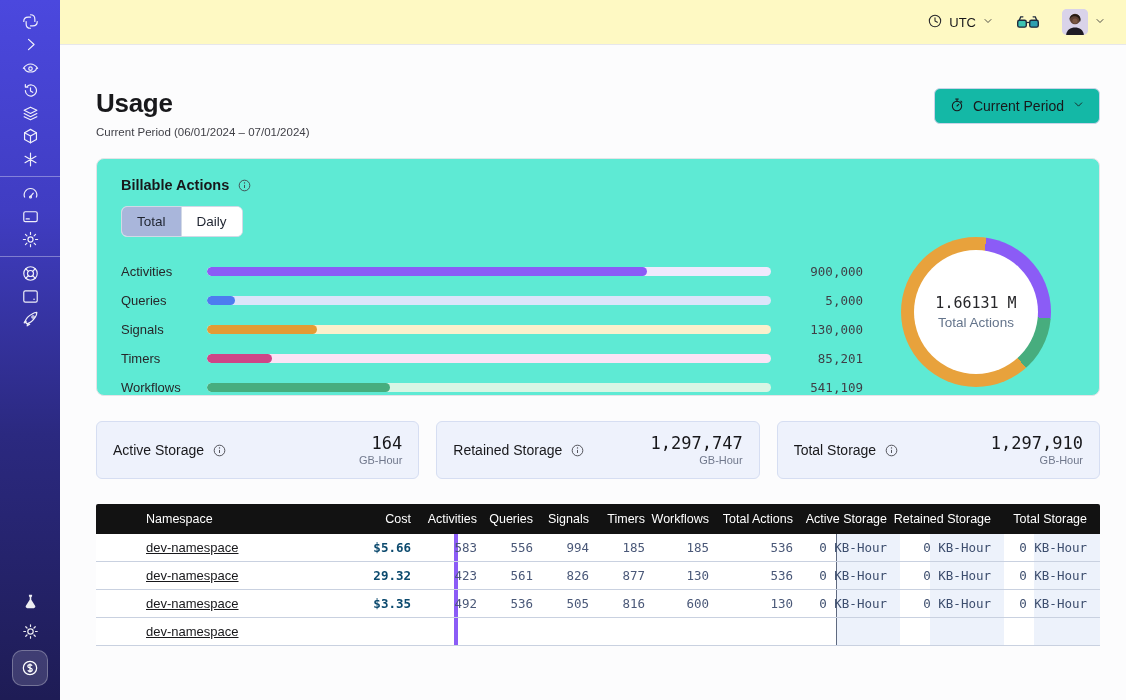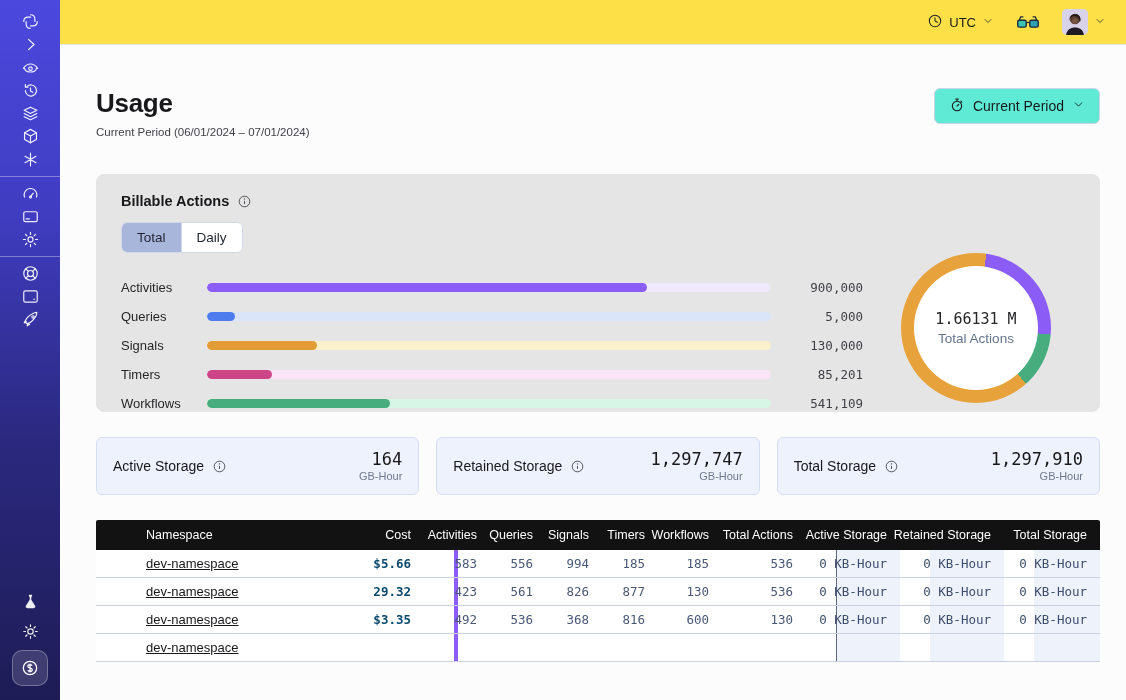--- a/index.html
+++ b/index.html
@@ -13,43 +13,43 @@
     display:flex; flex-direction:column; align-items:center; padding-top:10px; z-index:5; }
   .side-ic { width:60px; height:23px; display:grid; place-items:center; cursor:pointer; color:#fff; opacity:.92; }
   .side-ic svg { width:19px; height:19px; stroke:#fff; fill:none; stroke-width:1.5; stroke-linecap:round; stroke-linejoin:round; }
   .side-div { width:60px; border-top:1px solid rgba(255,255,255,.35); margin:5px 0; }
   .side-bottom { margin-top:auto; display:flex; flex-direction:column; align-items:center; gap:7px; padding-bottom:14px; }
   .money-btn { width:36px; height:36px; border-radius:10px; background:rgba(255,255,255,.14);
     border:1px solid rgba(255,255,255,.28); display:grid; place-items:center; cursor:pointer; }
   .money-btn svg { width:20px; height:20px; stroke:#fff; fill:none; stroke-width:1.5; }
 
   
-  #topbar { position:absolute; left:60px; right:0; top:0; height:45px; background:#fde047;
+  #topbar { position:absolute; left:60px; right:0; top:0; height:45px; background:#fef9c3;
     border-bottom:1px solid #E7E7EB; display:flex; align-items:center; justify-content:flex-end; gap:22px; padding-right:20px; }
   .tz-btn { display:flex; align-items:center; gap:6px; cursor:pointer; font-size:13px; color:#18181B; }
   .tz-btn svg, .chev svg { stroke:#27272A; fill:none; stroke-width:1.6; stroke-linecap:round; stroke-linejoin:round; }
   .glasses { cursor:pointer; display:grid; place-items:center; }
   .avatar-wrap { display:flex; align-items:center; gap:6px; cursor:pointer; }
   .avatar { width:26px; height:26px; border-radius:5px; overflow:hidden; background:#DCD6EC; }
 
   
   #main { position:absolute; left:60px; top:45px; right:0; bottom:0; padding:0 26px 0 36px; overflow:hidden; }
   .page-head { display:flex; justify-content:space-between; align-items:flex-start; margin-top:43px; }
   h1 { font-size:26px; font-weight:600; letter-spacing:-.3px; }
   .subtitle { font-size:11.5px; color:#3F3F46; margin-top:7px; }
-  .period-btn { display:flex; align-items:center; gap:8px; background:#5eead4; border:1px solid #C9D4E8;
+  .period-btn { display:flex; align-items:center; gap:8px; background:#14b8a6; border:1px solid #C9D4E8;
     border-radius:6px; height:36px; padding:0 14px; font-size:14px; font-weight:500; cursor:pointer; color:#18181B; }
   .period-btn svg { stroke:#18181B; fill:none; stroke-width:1.6; stroke-linecap:round; stroke-linejoin:round; }
 
   .banner { margin-top:22px; background:#EAF0FD; border:1px solid #9AB0ED; border-radius:4px; height:42px;
     display:flex; align-items:center; gap:8px; padding:0 14px; font-size:13px; color:#27272A; }
   .info-ic svg { stroke:#3F3F46; fill:none; stroke-width:1.4; display:block; }
 
   
-  .card { margin-top:36px; background:#e5e5e5; border:1px solid #E4E4E7; border-radius:8px; padding:18px 24px; height:238px; position:relative; }
+  .card { margin-top:20px; background:#5eead4; border:1px solid #E4E4E7; border-radius:8px; padding:18px 24px; height:238px; position:relative; }
   .card-title { display:flex; align-items:center; gap:8px; font-size:14.5px; font-weight:600; }
   .tabs { margin-top:13px; display:inline-flex; border:1px solid #D2D9E6; border-radius:6px; overflow:hidden; background:#fff; }
   .tab { padding:7px 15px; font-size:13.5px; cursor:pointer; background:#fff; border:none; color:#1F2430; font-family:"Liberation Sans",sans-serif; }
   .tab.active { background:#A9B6DB; font-weight:500; }
   .tab + .tab { border-left:1px solid #D2D9E6; }
 
   .chart { margin-top:20px; margin-right:212px; }
   .chart-row { display:grid; grid-template-columns:86px 1fr 92px; align-items:center; height:29px; }
   .chart-label { font-size:13px; color:#27272A; }
   .chart-track { height:9px; border-radius:5px; position:relative; overflow:hidden; }
@@ -411,21 +411,21 @@
       <div class="t-cell mono c-store">0 KB-Hour</div>
     </div>
 
     <div class="t-grid t-row">
       <div class="t-cell first">
           <a class="ns-link">dev-namespace</a>
         </div>
       <div class="t-cell mono c-cost">$3.35</div>
       <div class="t-cell mono c-num div-a">492</div>
       <div class="t-cell mono c-num">536</div>
-      <div class="t-cell mono c-num">368</div>
+      <div class="t-cell mono c-num">505</div>
       <div class="t-cell mono c-num">816</div>
       <div class="t-cell mono c-num">600</div>
       <div class="t-cell mono c-num">130</div>
       <div class="t-cell mono c-store div-b">0 KB-Hour</div>
       <div class="t-cell mono c-store">0 KB-Hour</div>
       <div class="t-cell mono c-store">0 KB-Hour</div>
     </div>
 
     <div class="t-grid t-row">
       <div class="t-cell first">

